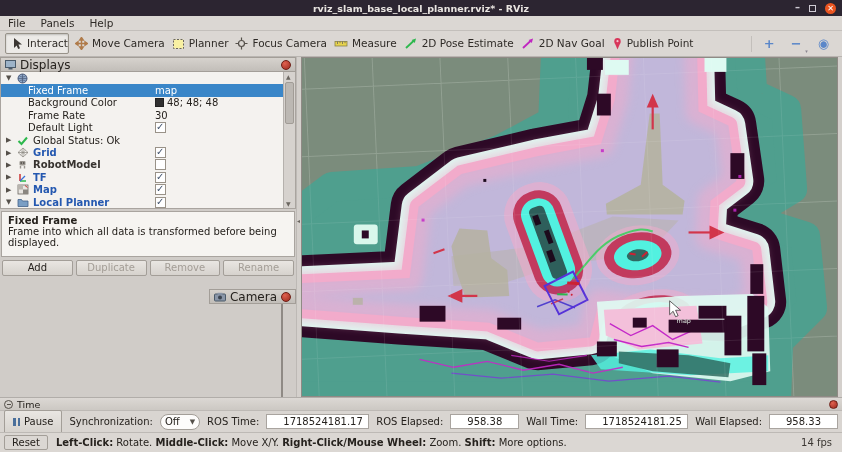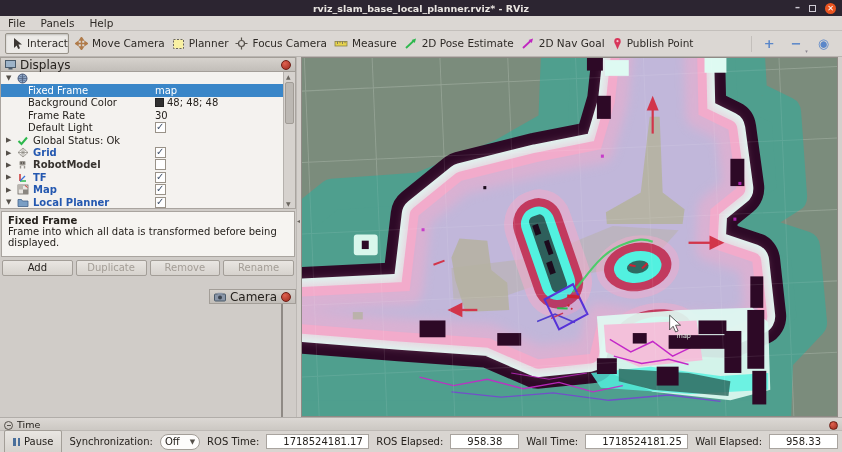--- a/index.html
+++ b/index.html
@@ -66,21 +66,21 @@
 
   .camera-panel { flex:1; display:flex; flex-direction:column; margin-top:10px; min-height:0;align-items:flex-end; }
   .camera-black { flex:1; background:#000; border:1px solid #8f8a85; border-top:none; margin-right:13px; }
 
   
   .viewport { flex:1; position:relative; border:1px solid #8f8a85; background:#7b8c7c; min-width:0; }
   .viewport svg { position:absolute; inset:0; width:100%; height:100%; }
 
   
   .timepanel { flex:0 0 auto; border-top:1px solid #b1ada9; background:#d9d5d1; }
-  .time-header { height:13px; display:flex; align-items:flex-end; gap:4px; padding:0 4px; background:linear-gradient(#dcd8d4,#ccc8c3); border-bottom:1px solid #bdb9b5; font-size:9.5px; color:#26221e; }
+  .time-header { height:13px; display:flex; align-items:center; gap:4px; padding:0 4px; background:linear-gradient(#dcd8d4,#ccc8c3); border-bottom:1px solid #bdb9b5; font-size:9.5px; color:#26221e; }
   .clock-ic { width:9px; height:9px; border-radius:50%; border:1px solid #55504a; position:relative; }
   .clock-ic::after { content:""; position:absolute; left:2px; top:3px; width:4px; height:1px; background:#55504a; }
   .time-header .close-dot { width:9px; height:9px; margin-left:auto; }
   .time-controls { height:21px; display:flex; align-items:center; gap:7px; padding:0 4px; font-size:10px; color:#26221e; }
   .pause-btn { display:flex; align-items:center; gap:4px; height:24px; padding:0 8px; background:linear-gradient(#e9e6e2,#d6d2cd); border:1px solid #a39e98; border-radius:2px; }
   .pause-ic { display:flex; gap:2px; }
   .pause-ic i { width:2.5px; height:8px; background:#4a6f9b; display:block; }
   .combo { width:118px; height:16px; background:#fdfcfb; border:1px solid #a39e98; border-radius:8px; display:flex; align-items:center; padding:0 4px; gap:4px; }
   .combo .cval { flex:1; }
   .combo .arr { font-size:7px; color:#55504a; }
@@ -522,14 +522,24 @@
       <span class="tfield tf-w104">1718524181.17</span>
       <span class="tlabel">ROS Elapsed:</span>
       <span class="tfield tf-w90">958.38</span>
       <span class="tlabel">Wall Time:</span>
       <span class="tfield tf-w104">1718524181.25</span>
       <span class="tlabel">Wall Elapsed:</span>
       <span class="tfield tf-w90">958.33</span>
     </div>
   </div>
 
+  <div class="statusbar">
+    <span class="reset-btn">Reset</span>
+    <span class="hints">
+      <b>Left-Click:</b> <span>Rotate.</span>
+      <b>Middle-Click:</b> <span>Move X/Y.</span>
+      <b>Right-Click/Mouse Wheel:</b> <span>Zoom.</span>
+      <b>Shift:</b> <span>More options.</span>
+    </span>
+    <span class="fps">14 fps</span>
+  </div>
 
 </div>
 
 </body></html>

